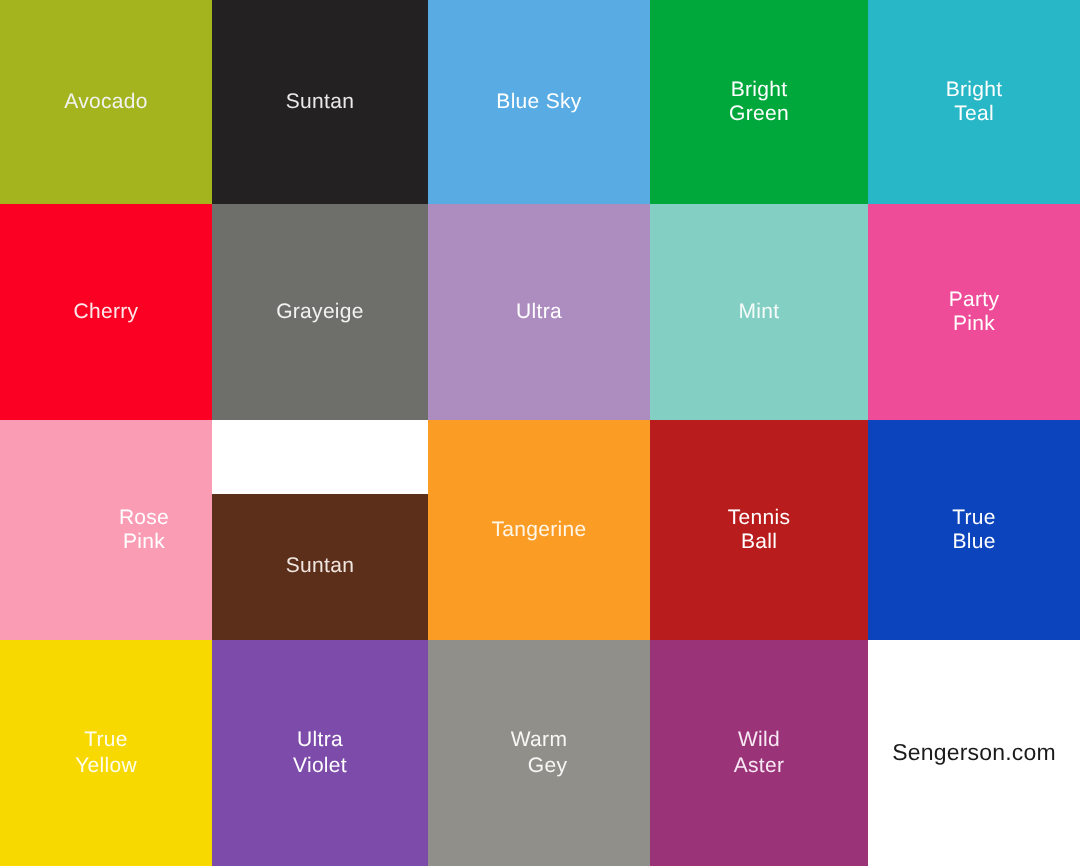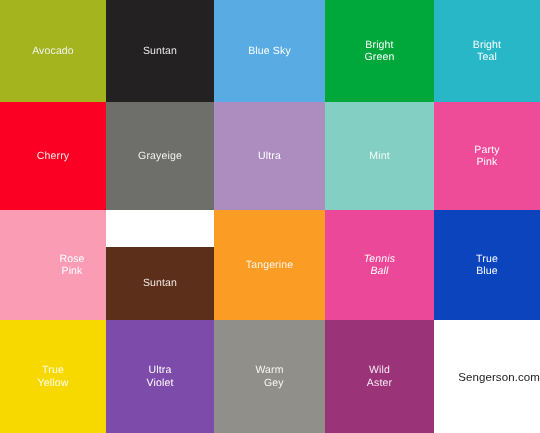--- a/index.html
+++ b/index.html
@@ -100,21 +100,21 @@
   <div class="swatch" style="background-color: rgb(251, 156, 181); padding-left: 40px;">
     <span class="swatch-label" style="color: rgb(255, 255, 255);">Rose
 Pink</span>
   </div>
   <div class="swatch" style="background-color: rgb(92, 47, 27); margin-top: 37px;">
     <span class="swatch-label" style="color: rgb(240, 230, 223);">Suntan</span>
   </div>
   <div class="swatch" style="background-color: rgb(251, 156, 37);">
     <span class="swatch-label" style="color: rgb(255, 246, 232);">Tangerine</span>
   </div>
-  <div class="swatch" style="background-color: #ec4899; font-style: italic;">
+  <div class="swatch" style="background-color: #b91c1c;">
     <span class="swatch-label" style="color: rgb(255, 255, 255);">Tennis
 Ball</span>
   </div>
   <div class="swatch" style="background-color: rgb(11, 68, 188);">
     <span class="swatch-label" style="color: rgb(255, 255, 255);">True
 Blue</span>
   </div>
 
   <div class="swatch" style="background-color: rgb(247, 217, 0);">
     <span class="swatch-label" style="color: rgb(255, 253, 240);">True
@@ -126,17 +126,17 @@
   </div>
   <div class="swatch" style="background-color: rgb(144, 143, 138); text-align: right;">
     <span class="swatch-label" style="color: rgb(247, 247, 245);">Warm
 Gey</span>
   </div>
   <div class="swatch" style="background-color: rgb(155, 51, 121);">
     <span class="swatch-label" style="color: rgb(247, 233, 243);">Wild
 Aster</span>
   </div>
 
-  <div class="brand-cell" style="background-color: rgb(255, 255, 255); justify-content: flex-end;">
+  <div class="brand-cell" style="background-color: rgb(255, 255, 255);">
     <span class="brand-text" style="color: rgb(27, 27, 27);">Sengerson.com</span>
   </div>
 
 </div>
 
 </body></html>

